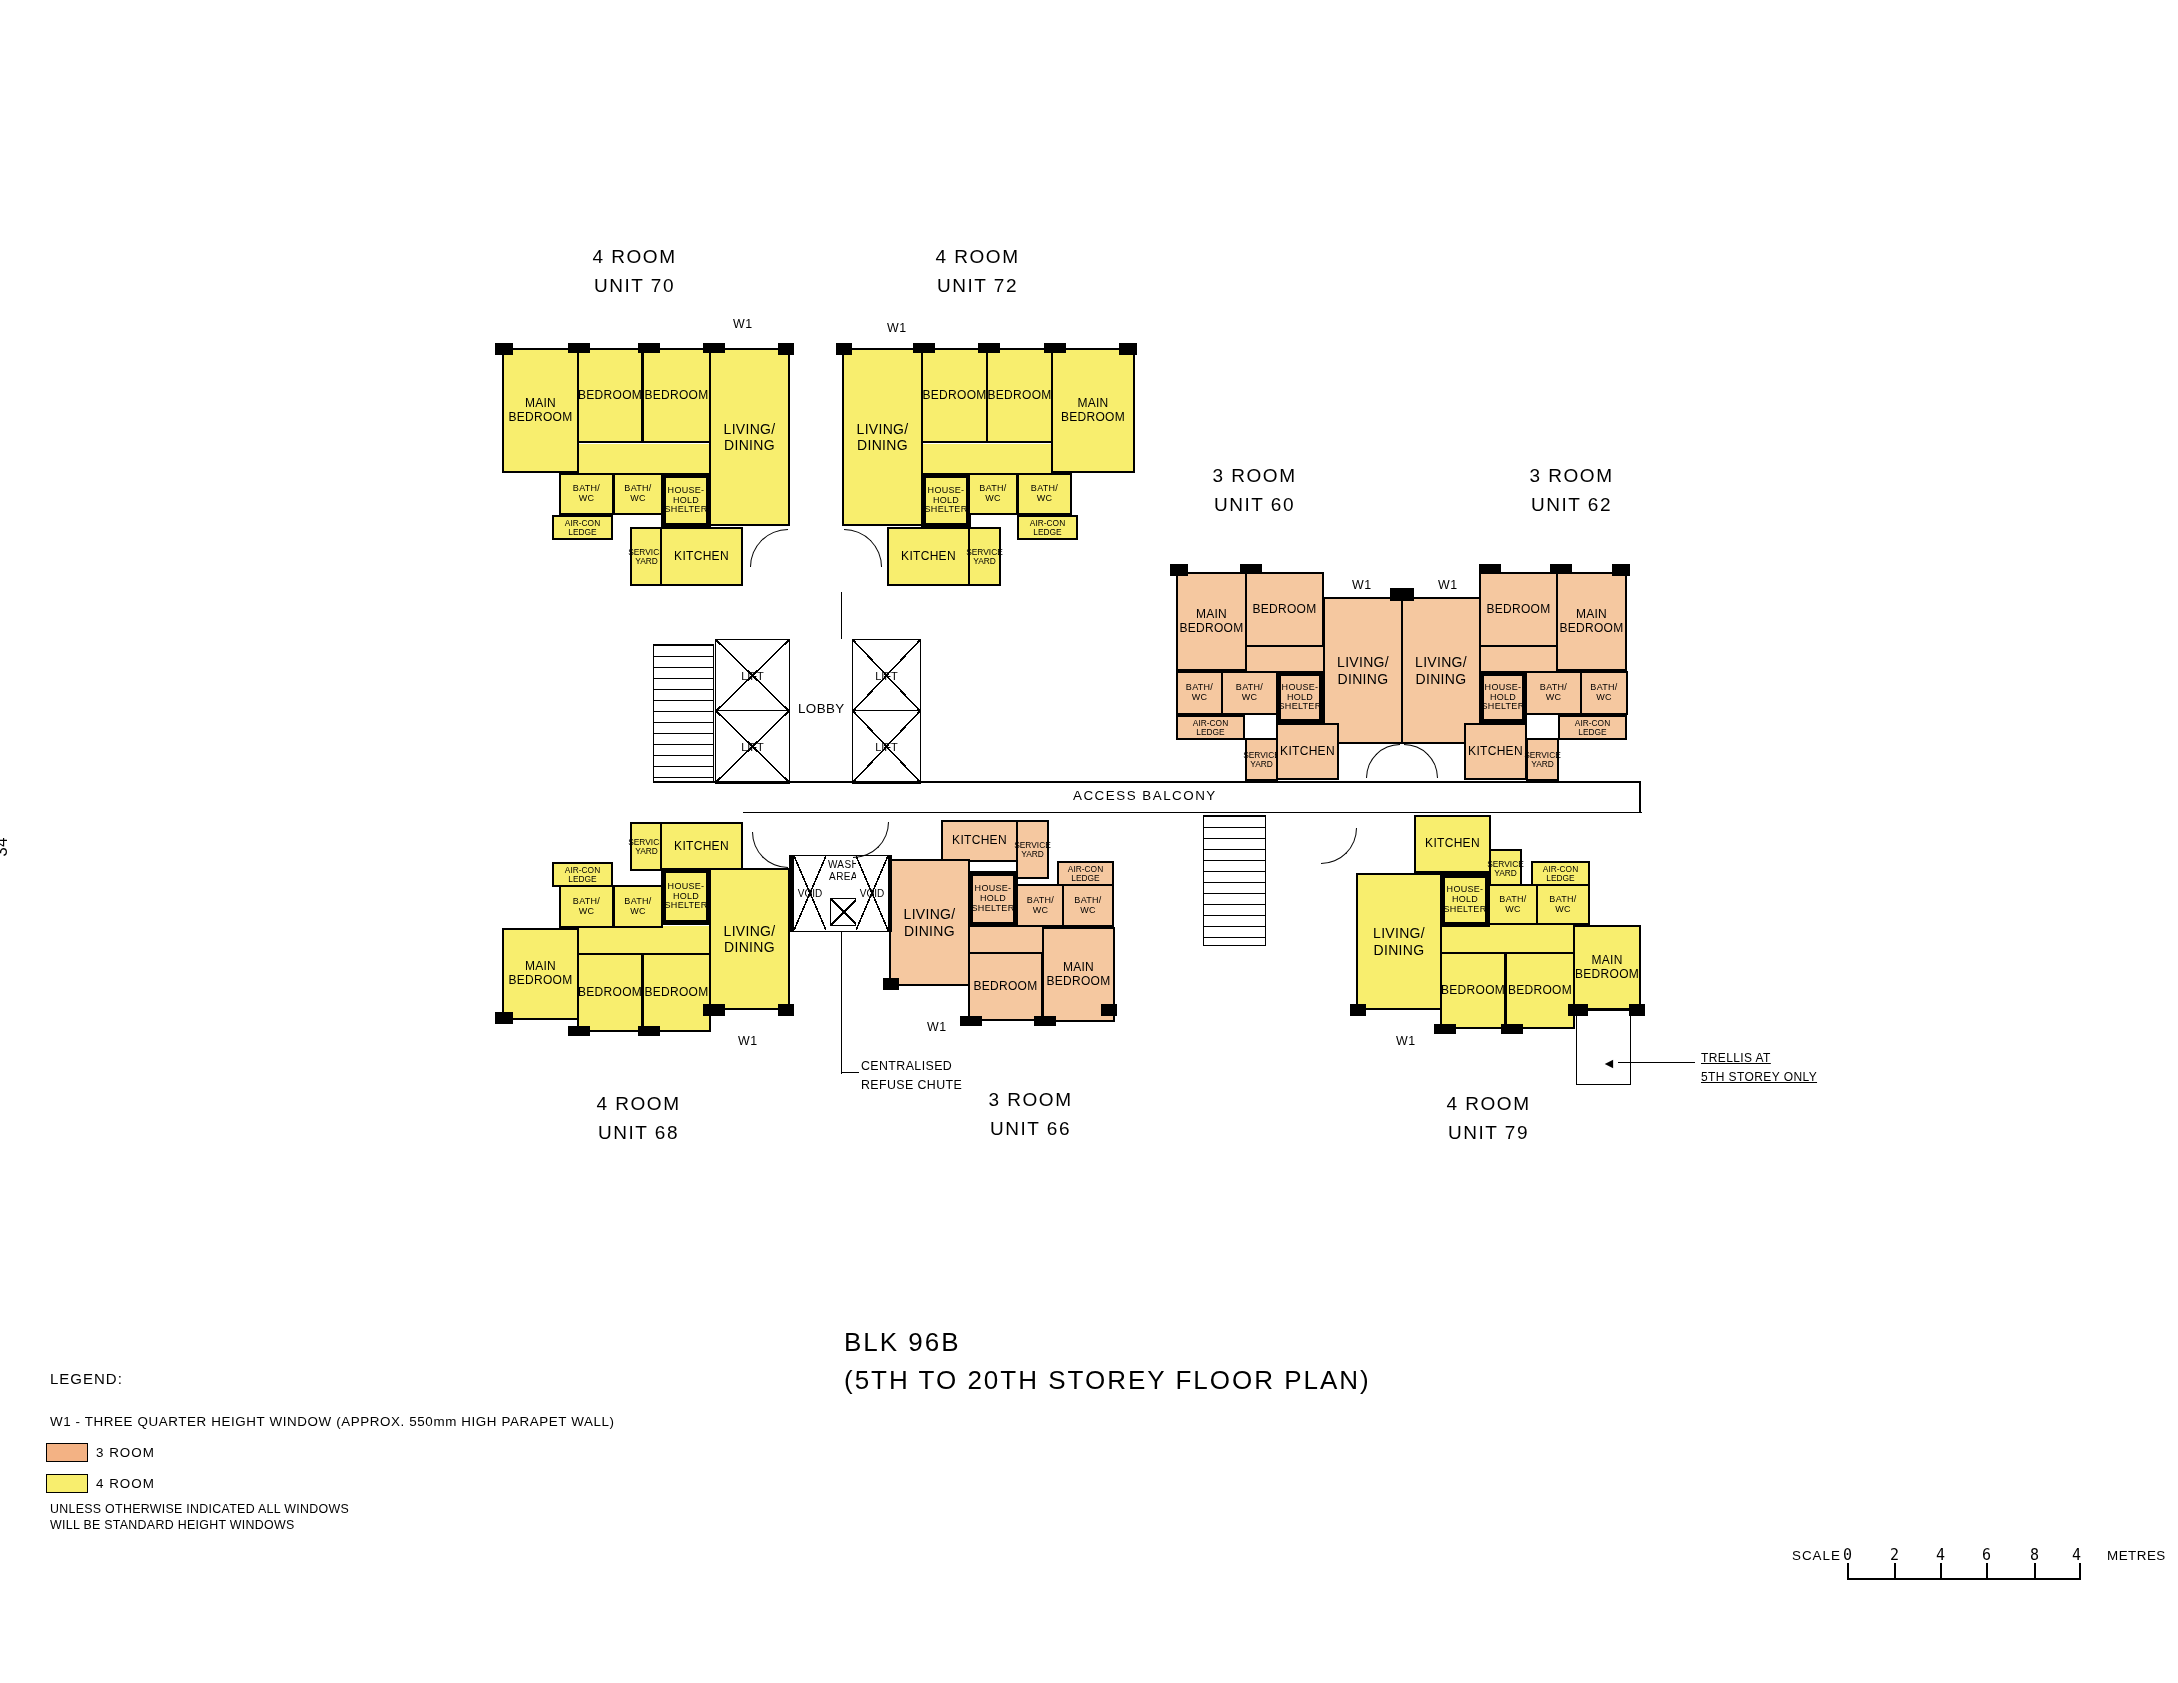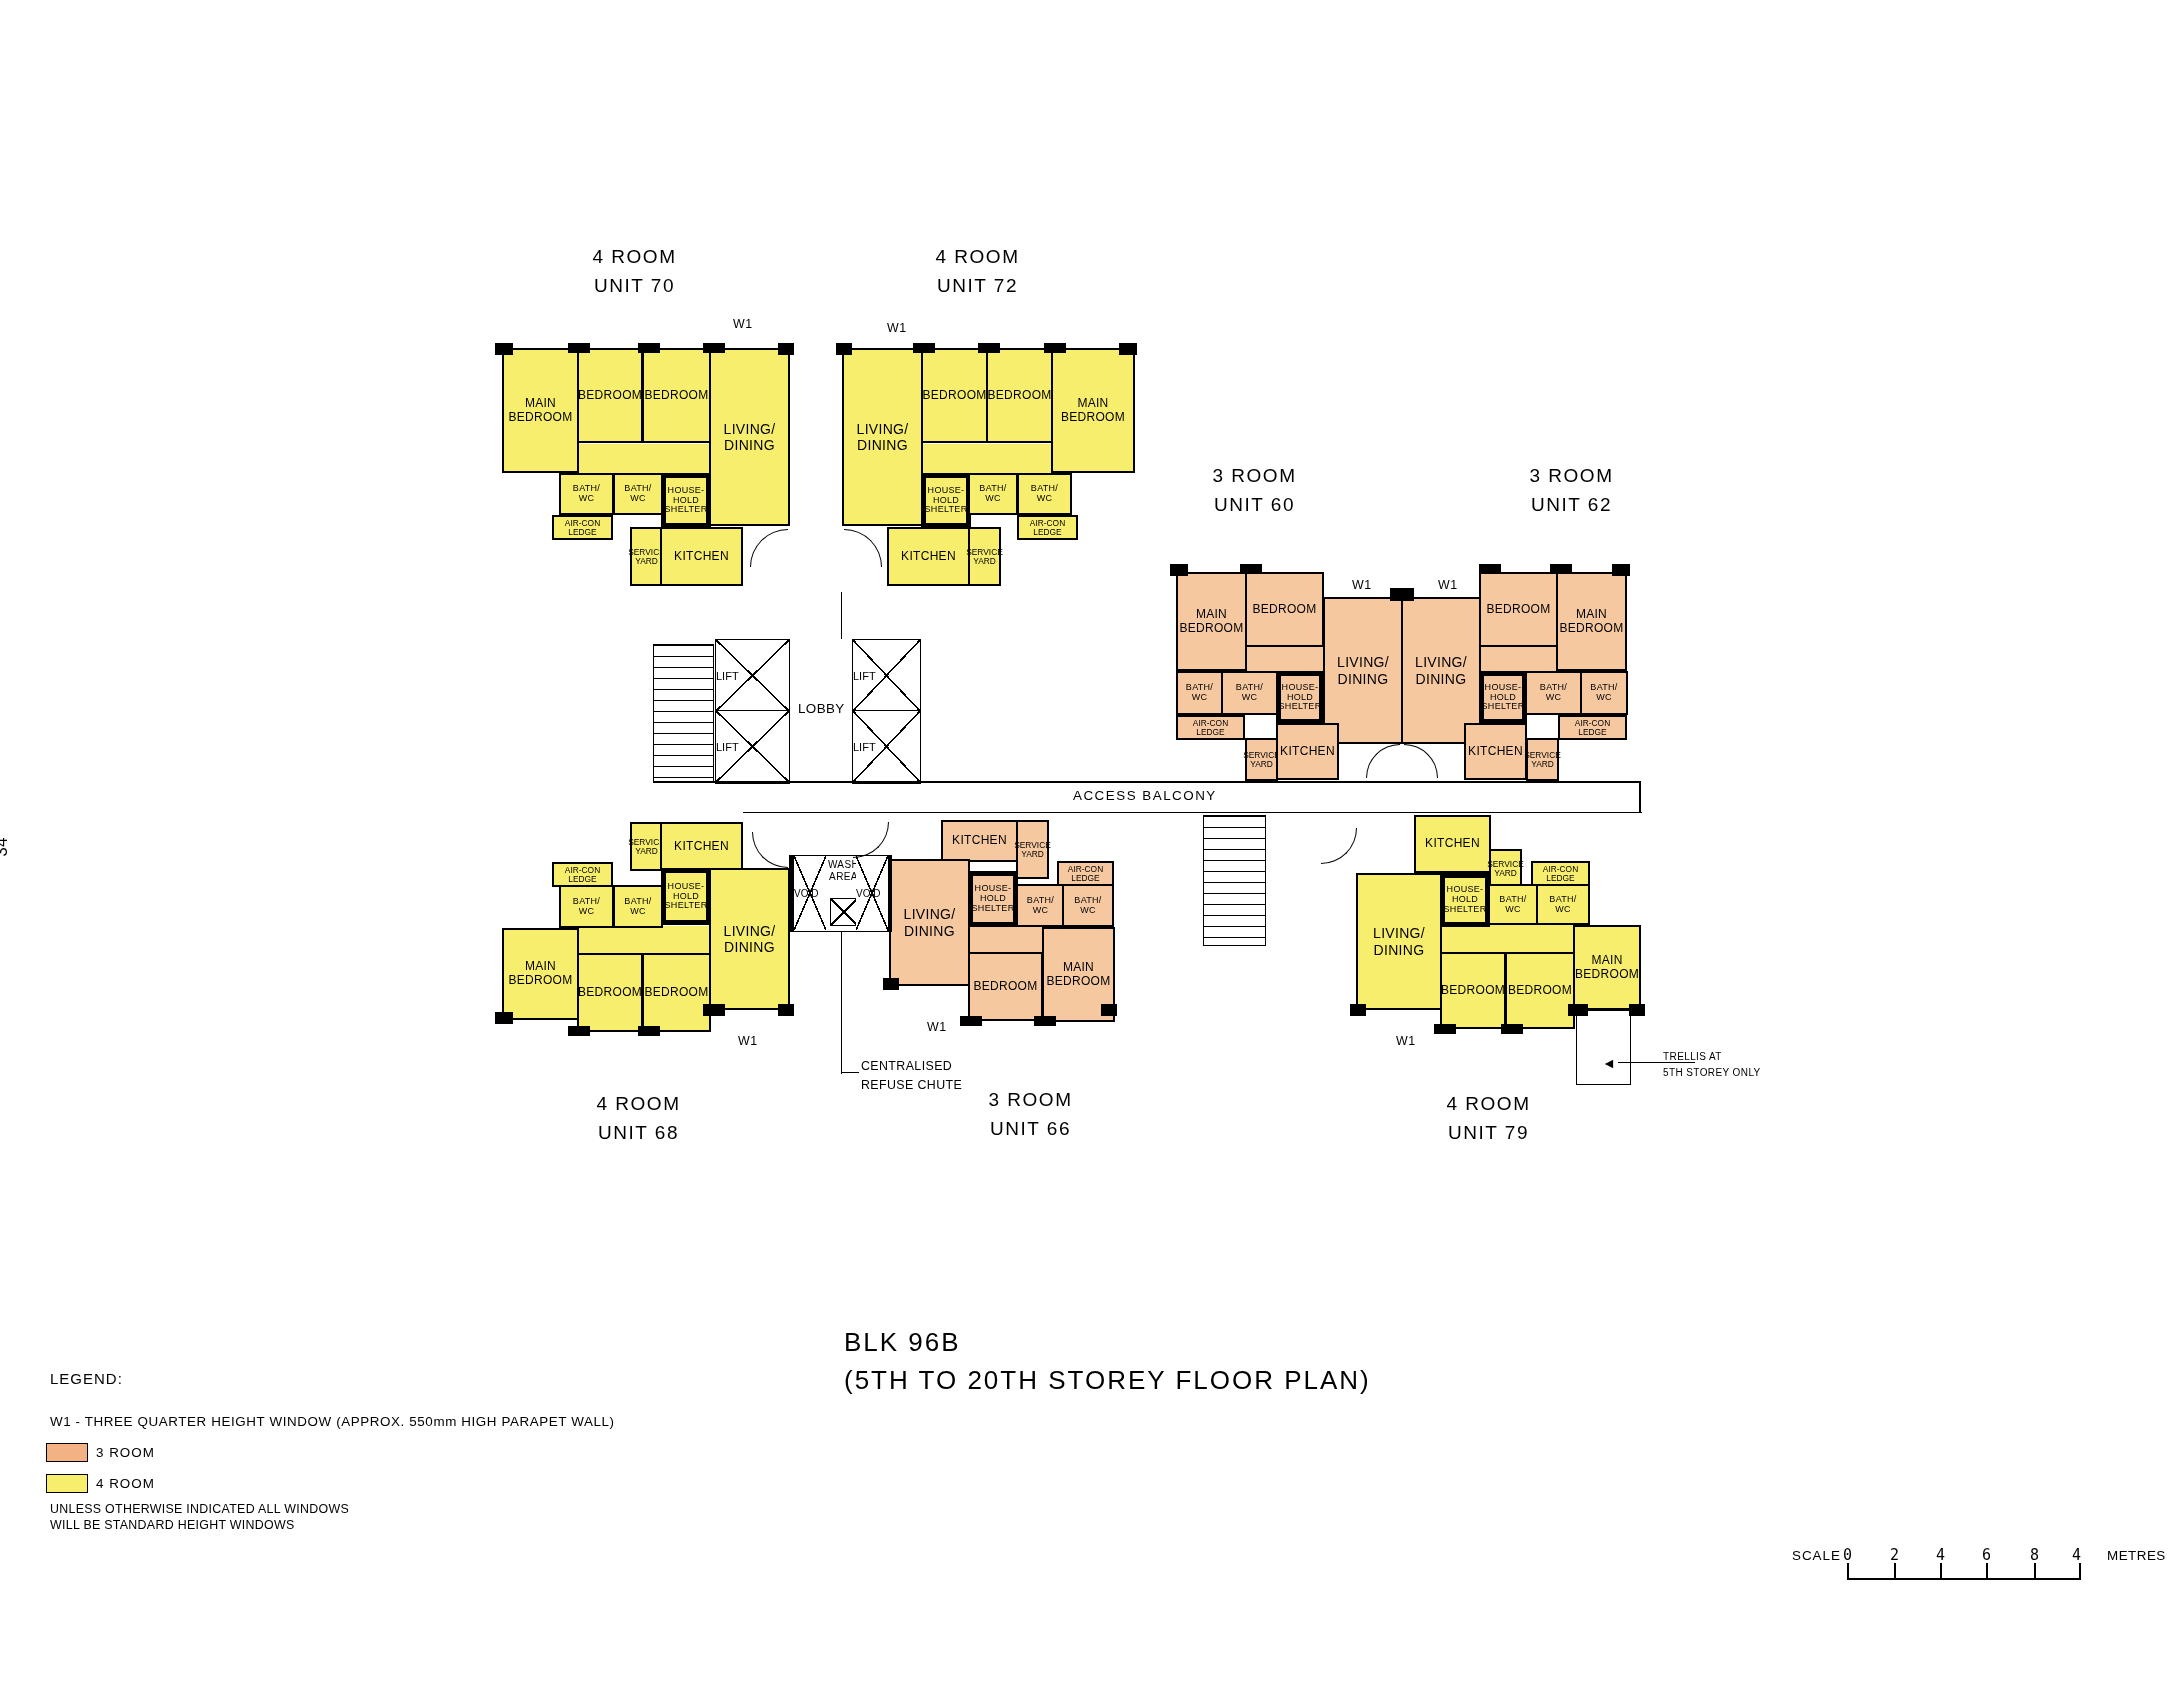--- a/index.html
+++ b/index.html
@@ -12,21 +12,21 @@
   .xs{font-size:8.4px;line-height:1.05;letter-spacing:0;}
   .md{font-size:14px;}
   .fill{position:absolute;box-sizing:border-box;}
   .thick{border-width:5px;}
   .col{position:absolute;background:#000;}
   .line{position:absolute;background:#000;}
   .xbox{position:absolute;box-sizing:border-box;border:1.5px solid #000;
         background:
          linear-gradient(to top right,transparent calc(50% - 0.8px),#000 calc(50% - 0.8px),#000 calc(50% + 0.8px),transparent calc(50% + 0.8px)),
          linear-gradient(to bottom right,transparent calc(50% - 0.8px),#000 calc(50% - 0.8px),#000 calc(50% + 0.8px),transparent calc(50% + 0.8px));
-        display:flex;align-items:center;font-size:11px;background-color:#fff;}
+        display:flex;align-items:center;justify-content:center;font-size:11px;background-color:#fff;}
   .liftshaft{position:absolute;box-sizing:border-box;border:1.5px solid #000;background:#fff;}
   .stairs{position:absolute;box-sizing:border-box;border:1.5px solid #000;background:
           repeating-linear-gradient(to bottom,#000 0,#000 1px,transparent 1px,transparent 11px);background-color:#fff;}
   .label{position:absolute;white-space:pre-line;color:#000;letter-spacing:0.4px;}
   .unit-title{position:absolute;width:149px;text-align:center;font-size:19px;letter-spacing:1.5px;line-height:29px;white-space:pre-line;}
   .w1{position:absolute;font-size:12.4px;letter-spacing:0.5px;text-align:right;}
   .arc{position:absolute;box-sizing:border-box;}
   .swatch{position:absolute;width:42px;height:19px;border:1.3px solid #000;box-sizing:border-box;}
   .tick{position:absolute;width:1.5px;height:16px;background:#000;}
   .scale-num{position:absolute;font-size:15px;font-family:"DejaVu Sans Mono",monospace;letter-spacing:0;}
@@ -351,21 +351,21 @@
       </div>
   </div>
   <div class="line" style="left:841px;top:932px;width:1.4px;height:142px;"></div>
   <div class="line" style="left:841px;top:1072px;width:18px;height:1.4px;"></div>
   <div class="label" style="left:861px;top:1057px;font-size:12.4px;line-height:1.5;">CENTRALISED
 REFUSE CHUTE</div>
 
   <div style="position:absolute;left:1576px;top:1010px;width:55px;height:75px;box-sizing:border-box;border:1.4px solid #000;background:#fff;"></div>
   <div class="label" style="left:1602px;top:1055px;font-size:14px;">◄</div>
   <div class="line" style="left:1618px;top:1062px;width:77px;height:1.4px;"></div>
-  <div class="label" style="left:1663px;top:1049px;font-size:10px;line-height:1.6;">TRELLIS AT
+  <div class="label" style="left:1701px;top:1049px;font-size:12px;line-height:1.6;text-decoration:underline;">TRELLIS AT
 5TH STOREY ONLY</div>
 
   <div class="col" style="left:495px;top:343px;width:18px;height:12px;"></div>
   <div class="col" style="left:568px;top:343px;width:22px;height:10px;"></div>
   <div class="col" style="left:638px;top:343px;width:22px;height:10px;"></div>
   <div class="col" style="left:703px;top:343px;width:22px;height:10px;"></div>
   <div class="col" style="left:778px;top:343px;width:16px;height:12px;"></div>
   <div class="col" style="left:836px;top:343px;width:16px;height:12px;"></div>
   <div class="col" style="left:913px;top:343px;width:22px;height:10px;"></div>
   <div class="col" style="left:978px;top:343px;width:22px;height:10px;"></div>

